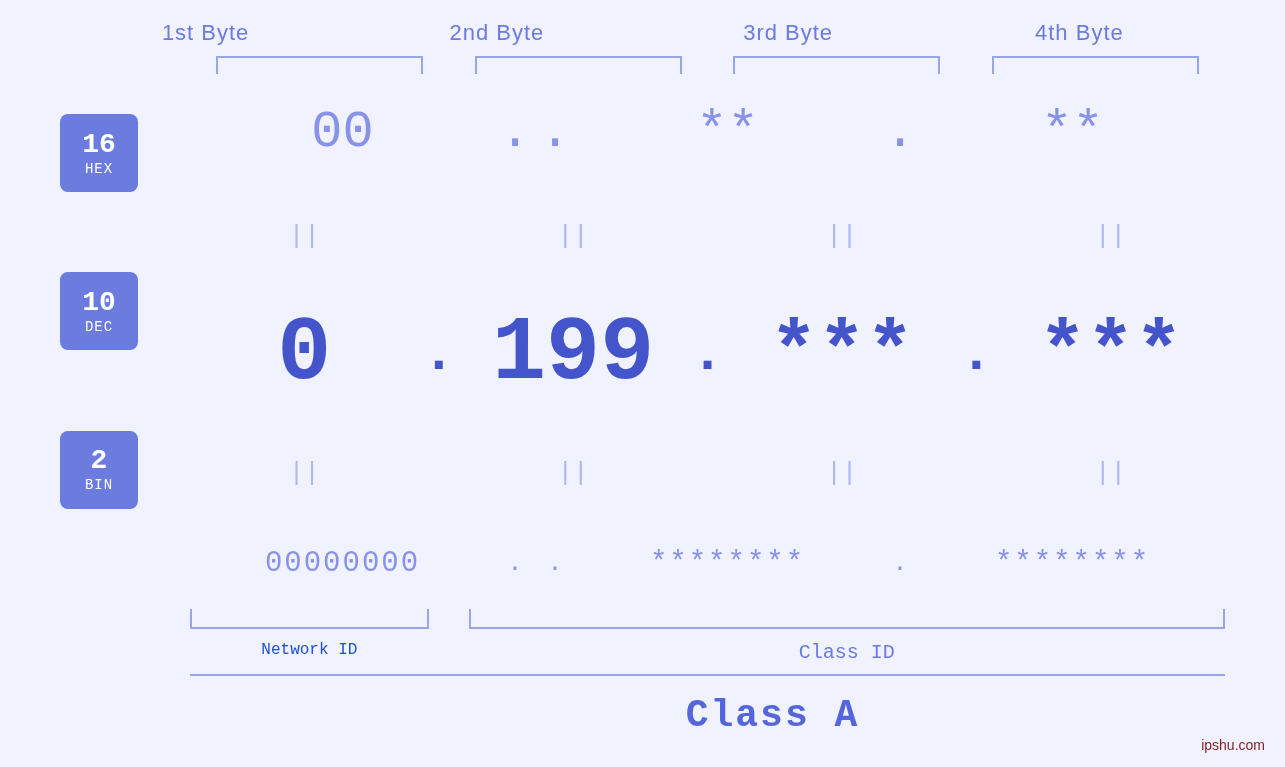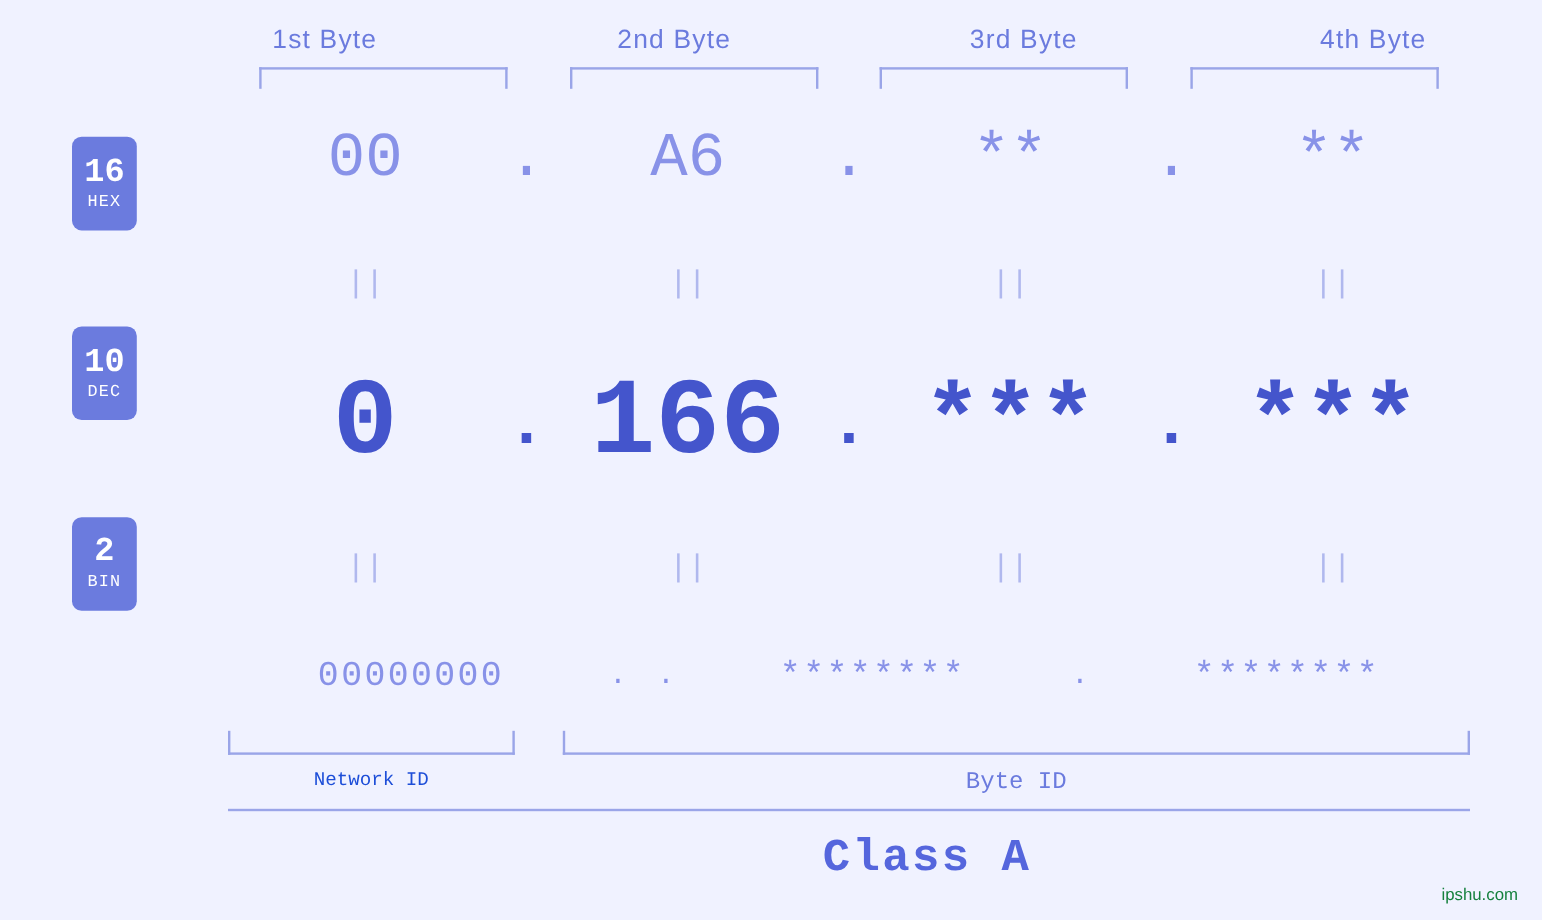--- a/index.html
+++ b/index.html
@@ -11,21 +11,21 @@
       font-family: 'Courier New', Courier, monospace;
       overflow: hidden;
       position: relative;
     }
 
     .container {
       width: 100%;
       height: 100%;
       display: flex;
       flex-direction: column;
-      align-items: center;
+      align-items: flex-end;
       padding: 20px 60px 20px 60px;
     }
 
     
     .header-row {
       display: flex;
       width: 100%;
       margin-left: 130px;
       margin-bottom: 10px;
     }
@@ -51,21 +51,21 @@
     
     .labels-col {
       display: flex;
       flex-direction: column;
       justify-content: space-around;
       width: 130px;
       padding-bottom: 60px;
     }
 
     .base-badge {
-      width: 54px;
+      width: 78px;
       height: 78px;
       background-color: #6b7bde;
       border-radius: 8px;
       display: flex;
       flex-direction: column;
       align-items: center;
       justify-content: center;
       color: white;
       cursor: default;
     }
@@ -176,21 +176,21 @@
       font-family: 'Courier New', Courier, monospace;
       letter-spacing: 2px;
       font-weight: bold;
     }
 
     
     .watermark {
       position: absolute;
       bottom: 14px;
       right: 20px;
-      color: #15803d;
+      color: #7f1d1d;
       font-size: 14px;
       font-family: Arial, sans-serif;
       margin-left: 11px;
     }
   </style>
 </head>
 <body>
 
 <div class="container">
 
@@ -236,23 +236,20 @@
     <div class="bytes-area">
       <div class="data-rows">
 
         <div class="value-row">
           <div class="cell">
             <span class="hex-val">00</span>
           </div>
           <div class="dot-cell">
             <span class="hex-dot">.</span>
           </div>
-          <div class="cell">
-            <span class="hex-val">A6</span>
-          </div>
           <div class="dot-cell">
             <span class="hex-dot">.</span>
           </div>
           <div class="cell">
             <span class="hex-val">**</span>
           </div>
           <div class="dot-cell">
             <span class="hex-dot">.</span>
           </div>
           <div class="cell">
@@ -279,21 +276,21 @@
         </div>
 
         <div class="value-row">
           <div class="cell">
             <span class="dec-val">0</span>
           </div>
           <div class="dot-cell">
             <span class="dec-dot">.</span>
           </div>
           <div class="cell">
-            <span class="dec-val">166</span>
+            <span class="dec-val">199</span>
           </div>
           <div class="dot-cell">
             <span class="dec-dot">.</span>
           </div>
           <div class="cell">
             <span class="dec-val" style="font-size:80px;">***</span>
           </div>
           <div class="dot-cell">
             <span class="dec-dot">.</span>
           </div>
@@ -352,21 +349,21 @@
       <div style="width:calc(25% - 20px); border:2px solid #9aa5e8; border-top:none; height:20px; margin-right:0;"></div>
 
       <div style="width:40px;"></div>
 
       <div style="flex:1; border:2px solid #9aa5e8; border-top:none; height:20px;"></div>
     </div>
 
     <div style="display:flex; width:100%; margin-top:8px;">
       <div style="width:calc(25% - 20px); text-align:center; color:#1d4ed8; font-size:16px; font-family:'Courier New',Courier,monospace;">Network ID</div>
       <div style="width:40px;"></div>
-      <div style="flex:1; text-align:center; color:#6b7bde; font-size:20px; font-family:'Courier New',Courier,monospace;">Byte ID</div>
+      <div style="flex:1; text-align:center; color:#6b7bde; font-size:20px; font-family:'Courier New',Courier,monospace;">Class ID</div>
     </div>
 
     <div style="border-bottom:2px solid #9aa5e8; width:100%; margin-top:10px;"></div>
 
     <div class="class-banner">Class A</div>
   </div>
 
 </div>
 
 <div class="watermark">ipshu.com</div>

